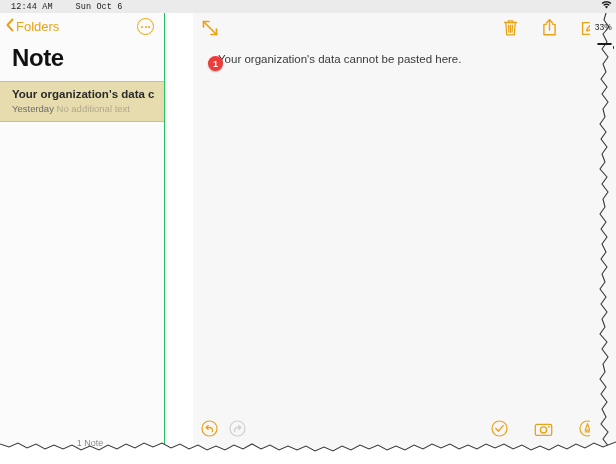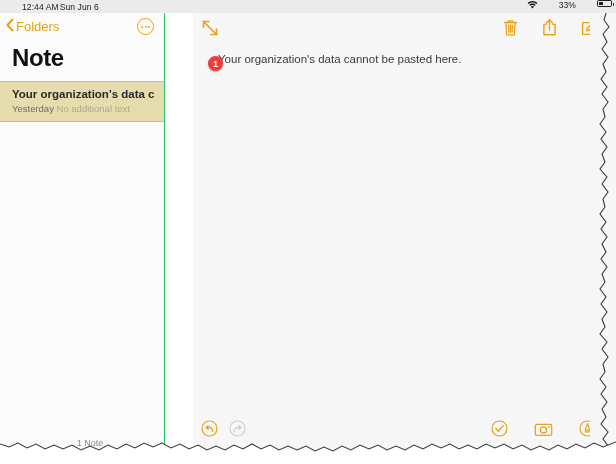--- a/index.html
+++ b/index.html
@@ -27,24 +27,24 @@
     width: 616px;
     height: 13px;
     background: #ebebeb;
     display: flex;
     align-items: center;
     font-size: 8.5px;
     color: #1c1c1c;
     letter-spacing: 0.1px;
     z-index: 40;
   }
-  #status-left { display: flex; align-items: center; gap: 1px; padding-left: 22px; }
+  #status-left { display: flex; align-items: center; gap: 23px; padding-left: 11px; font-family: Liberation Mono, monospace; }
   #status-right {
     position: absolute; right: 4px; top: 0;
-    height: 13px; display: flex; align-items: flex-start; gap: 21px;
+    height: 13px; display: flex; align-items: flex-end; gap: 11px; flex-direction: column;
   }
   .wifi-glyph { display: block; }
   .battery {
     width: 15px; height: 7px;
     border: 1px solid #1c1c1c;
     border-radius: 1.5px;
     position: relative;
     display: inline-block;
   }
   .battery::after {
@@ -241,21 +241,21 @@
   }
 </style>
 </head>
 <body>
 
 <div id="screen">
 
   <div id="status-bar">
     <div id="status-left">
       <span>12:44 AM</span>
-      <span>Sun Jun 6</span>
+      <span>Sun Oct 6</span>
     </div>
     <div id="status-right">
       <span class="wifi-glyph">
         <svg width="11" height="9" viewBox="0 0 11 9">
           <path d="M5.5 1.1C3.6 1.1 1.9 1.85 0.6 3.05L1.5 4.0C2.6 3.0 4.0 2.4 5.5 2.4s2.9 0.6 4.0 1.6l0.9-0.95C9.1 1.85 7.4 1.1 5.5 1.1z" fill="#1c1c1c"></path>
           <path d="M5.5 3.6c-1.25 0-2.4 0.5-3.25 1.3l0.9 0.95c0.62-0.58 1.45-0.95 2.35-0.95s1.73 0.37 2.35 0.95l0.9-0.95C7.9 4.1 6.75 3.6 5.5 3.6z" fill="#1c1c1c"></path>
           <path d="M5.5 6.1c-0.6 0-1.15 0.25-1.55 0.65L5.5 8.4l1.55-1.65C6.65 6.35 6.1 6.1 5.5 6.1z" fill="#1c1c1c"></path>
         </svg>
       </span>
       <span>33%</span>

